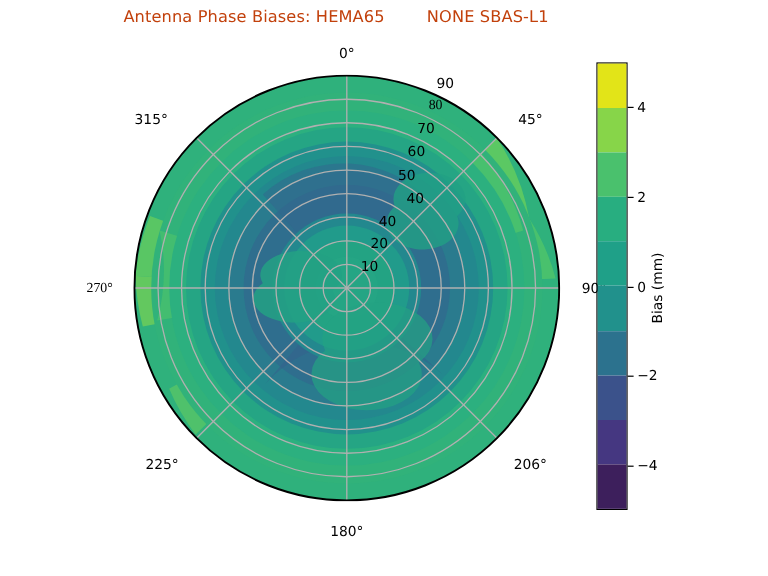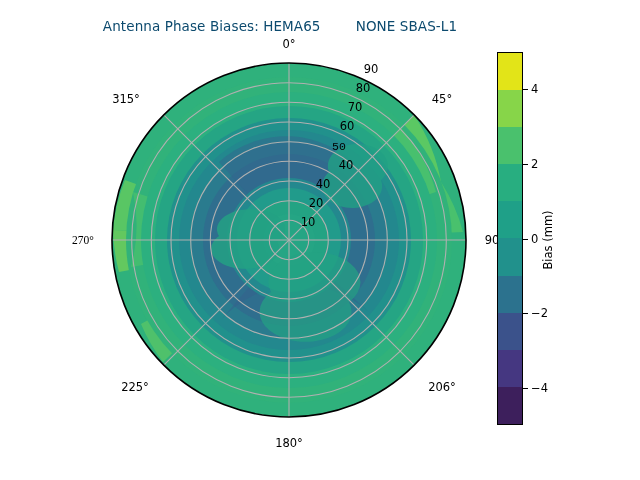--- a/index.html
+++ b/index.html
@@ -5,22 +5,22 @@
   html,body{margin:0;padding:0;}
   body{
     width:640px;height:480px;background:#ffffff;
     font-family:"DejaVu Sans", sans-serif;
     position:relative;overflow:hidden;
   }
   #figure{position:absolute;left:0;top:0;width:640px;height:480px;}
 
   
   #title{
-    position:absolute;left:0;top:18px;width:560px;
-    text-align:center;font-size:13.5px;color:#0c4a6e;
+    position:absolute;left:0;top:6px;width:560px;
+    text-align:center;font-size:13.5px;color:#c2410c;
     letter-spacing:.1px;white-space:pre;
   }
 
   
   #polar-wrap{
     position:absolute;left:111px;top:62px;width:356px;height:356px;
   }
   #polar-svg{display:block;width:356px;height:356px;}
 
   
@@ -137,24 +137,24 @@
     <div class="ang-label" style="left:331px;  top:325px;">206°</div>
     <div class="ang-label" style="left:178px;  top:381px;">180°</div>
     <div class="ang-label" style="left:24px;   top:325px;">225°</div>
     <div class="ang-label" style="left:-28px;  top:178px;font-family:Liberation Serif, serif;">270°</div>
     <div class="ang-label" style="left:15px;   top:37px;">315°</div>
 
     <div class="rad-label" style="left:197px; top:160px;">10</div>
     <div class="rad-label" style="left:205px; top:141px;">20</div>
     <div class="rad-label" style="left:212px; top:122px;">40</div>
     <div class="rad-label" style="left:235px; top:103px;">40</div>
-    <div class="rad-label" style="left:228px; top:84px;font-family:Liberation Mono, monospace;">50</div>
+    <div class="rad-label" style="left:228px; top:84px;">50</div>
     <div class="rad-label" style="left:236px; top:64px;">60</div>
     <div class="rad-label" style="left:244px; top:45px;">70</div>
-    <div class="rad-label" style="left:252px; top:26px;">80</div>
+    <div class="rad-label" style="left:252px; top:26px;font-family:Liberation Serif, serif;">80</div>
     <div class="rad-label" style="left:260px; top:7px;">90</div>
   </div>
 
   <div id="cbar-wrap">
     <div id="cbar">
       <div class="cband" style="height:10%;background:#e2e418;"></div>
       <div class="cband" style="height:10%;background:#87d549;"></div>
       <div class="cband" style="height:10%;background:#4ac16d;"></div>
       <div class="cband" style="height:10%;background:#28ae80;"></div>
       <div class="cband" style="height:10%;background:#1fa088;"></div>

